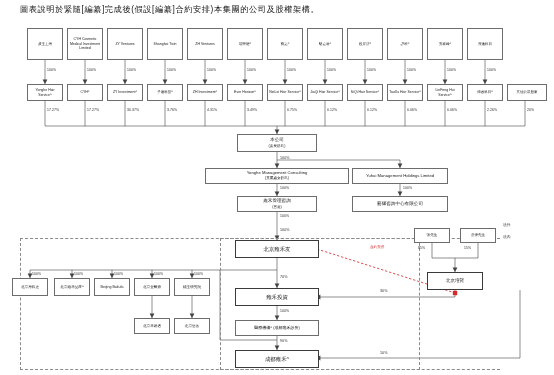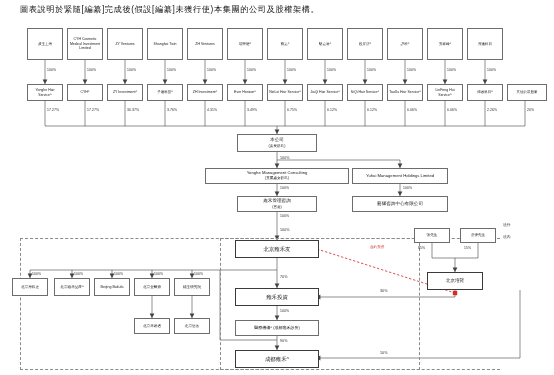--- a/index.html
+++ b/index.html
@@ -43,21 +43,21 @@
   }
   .dashframe{
     position:absolute;border:1px dashed #8a8a8a;box-sizing:border-box;
   }
 </style>
 </head>
 <body>
 
 <div id="canvas">
 
-  <div class="caption">圖表說明於緊隨[編纂]完成後(假設[編纂]未獲行使)本集團的公司及股權架構。</div>
+  <div class="caption">圖表說明於緊隨[編纂]完成後(假設[編纂]合約安排)本集團的公司及股權架構。</div>
 
   <svg class="wires" viewBox="0 0 554 375">
     <g stroke="#444" stroke-width="0.6" fill="none">
 
       <line x1="45" y1="60" x2="45" y2="84"></line>
       <line x1="85" y1="60" x2="85" y2="84"></line>
       <line x1="125" y1="60" x2="125" y2="84"></line>
       <line x1="165" y1="60" x2="165" y2="84"></line>
       <line x1="205" y1="60" x2="205" y2="84"></line>
       <line x1="245" y1="60" x2="245" y2="84"></line>

